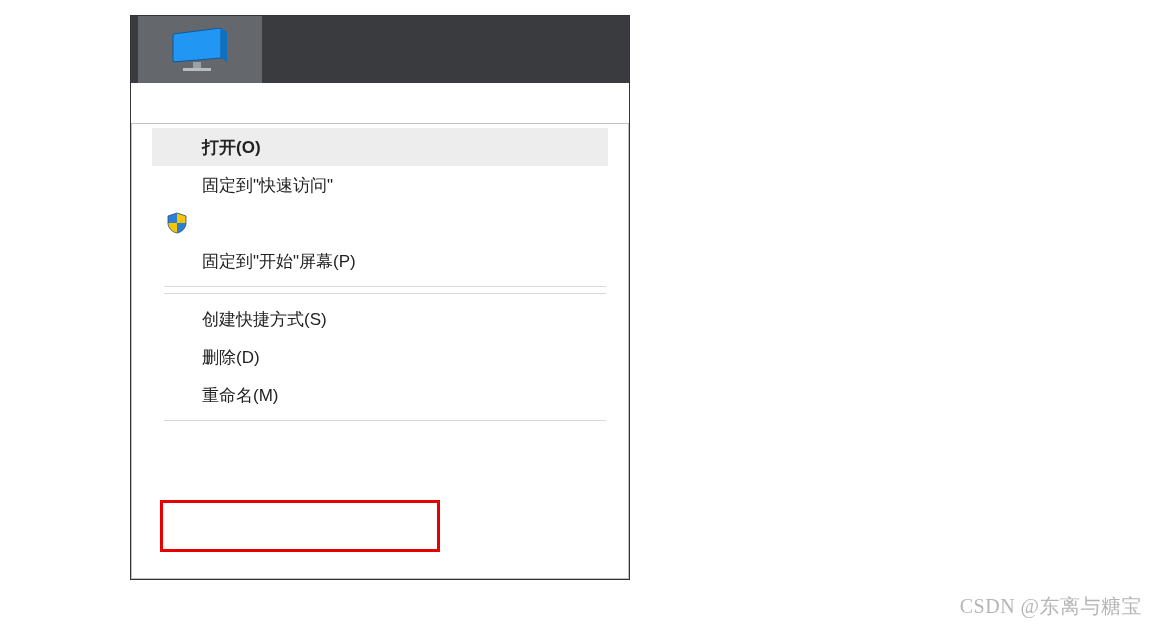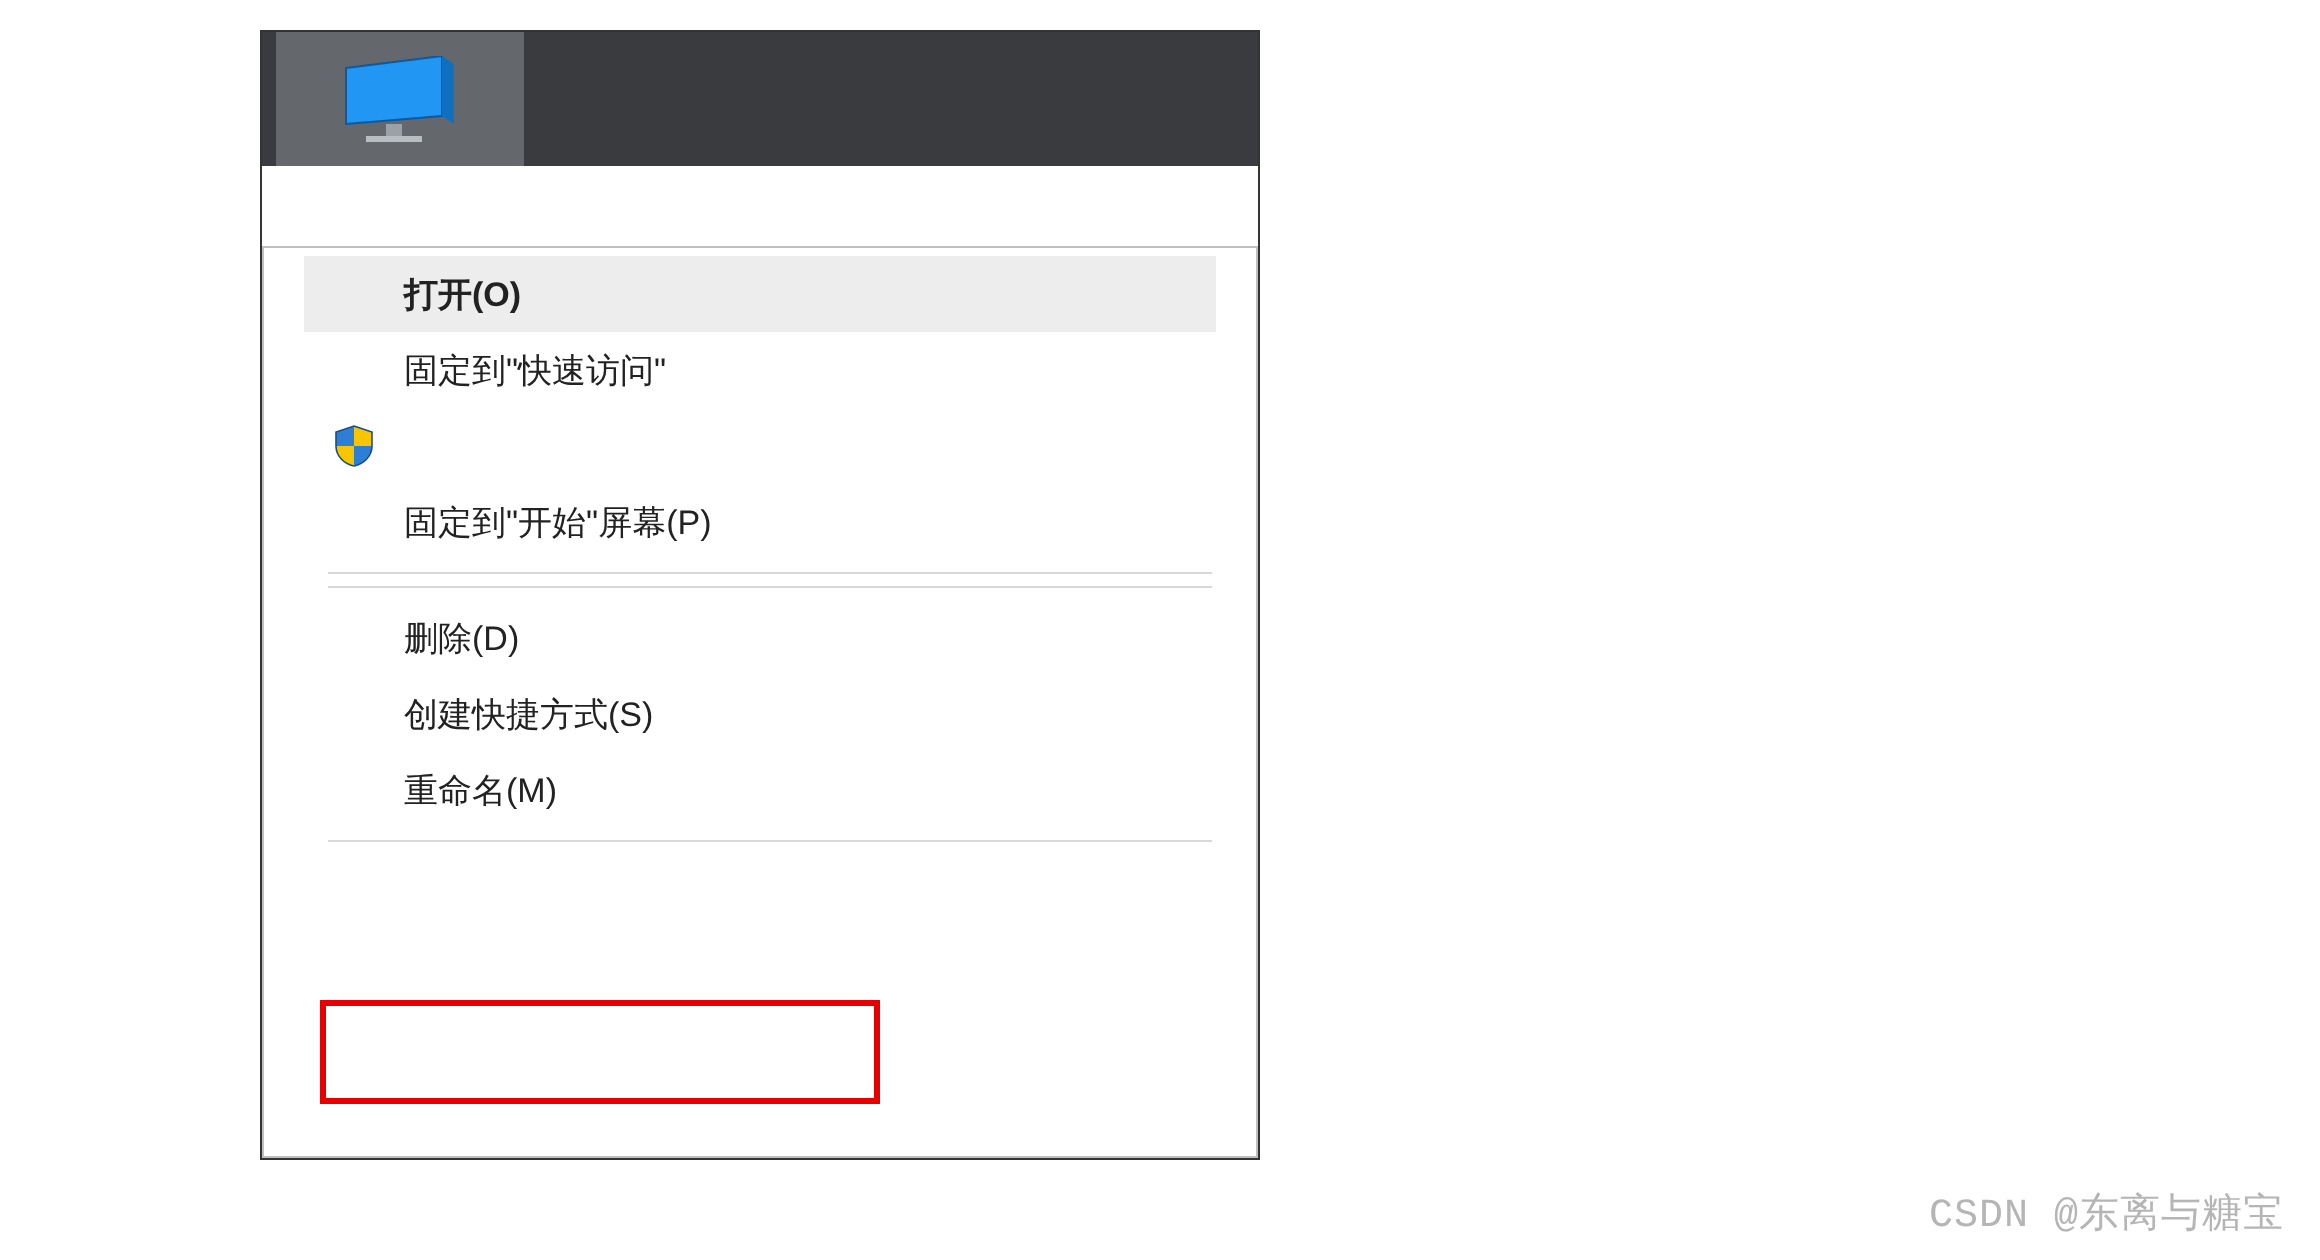--- a/index.html
+++ b/index.html
@@ -18,21 +18,21 @@
     color:#222;position:relative;}
   .ctx-item .icon-slot{width:50px;display:flex;align-items:center;
     justify-content:center;}
   .ctx-item .label{flex:1;white-space:nowrap;}
   .ctx-item.highlighted{background:#ededed;font-weight:bold;}
   .sep{height:1px;background:#d9d9d9;margin:6px 2px 6px 12px;}
   .shield-icon{width:22px;height:22px;}
   .callout{position:absolute;left:160px;top:500px;width:280px;height:52px;
     border:3px solid #e60000;box-sizing:border-box;pointer-events:none;}
   .watermark{position:absolute;right:18px;bottom:10px;font-size:20px;
-    color:rgba(120,120,120,0.55);font-family:Liberation Mono, monospace;
+    color:rgba(120,120,120,0.55);font-family:Liberation Serif, serif;
     letter-spacing:0.5px;}
 </style>
 </head>
 <body>
 
 <div class="screenshot">
 
   <div class="taskbar">
     <div class="tb-btn">
       <div class="monitor-icon">
@@ -74,25 +74,25 @@
       <span class="label">固定到"开始"屏幕(P)</span>
     </div>
 
     <div class="sep"></div>
 
 
     <div class="sep"></div>
 
     <div class="ctx-item">
       <span class="icon-slot"></span>
-      <span class="label">删除(D)</span>
+      <span class="label">创建快捷方式(S)</span>
     </div>
     <div class="ctx-item">
       <span class="icon-slot"></span>
-      <span class="label">创建快捷方式(S)</span>
+      <span class="label">删除(D)</span>
     </div>
     <div class="ctx-item">
       <span class="icon-slot"></span>
       <span class="label">重命名(M)</span>
     </div>
 
     <div class="sep"></div>
 
 
   </div>

